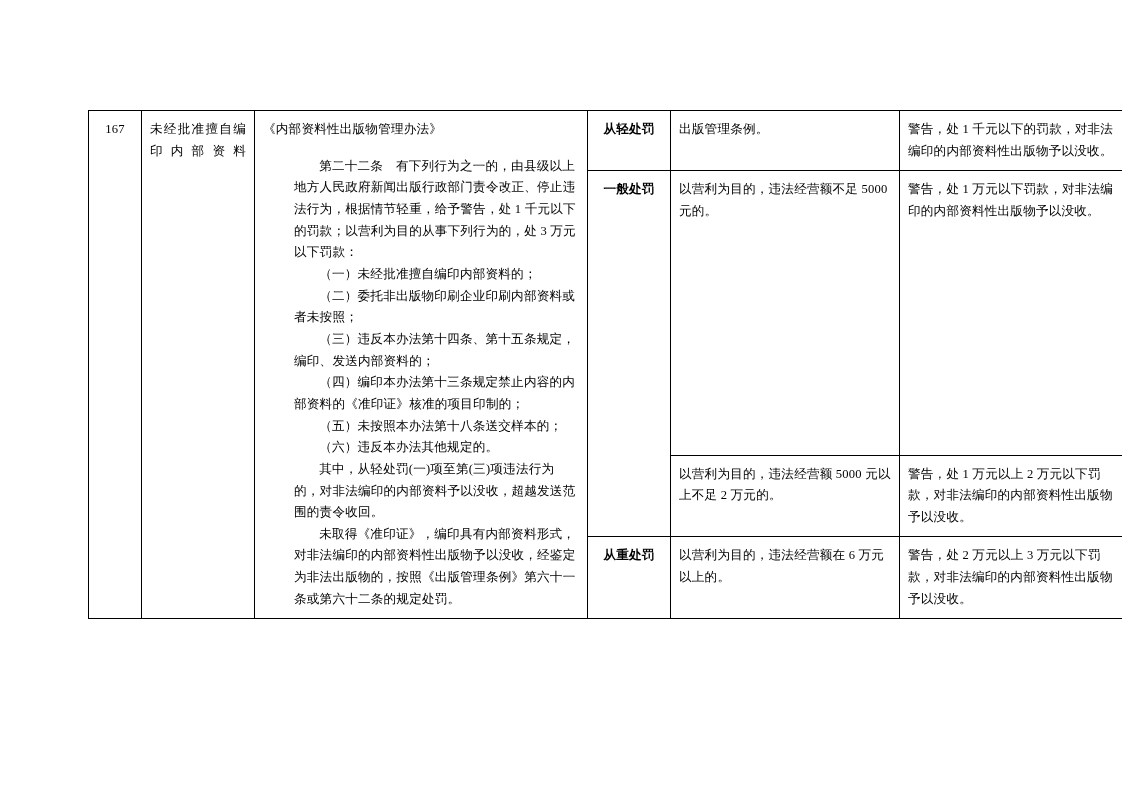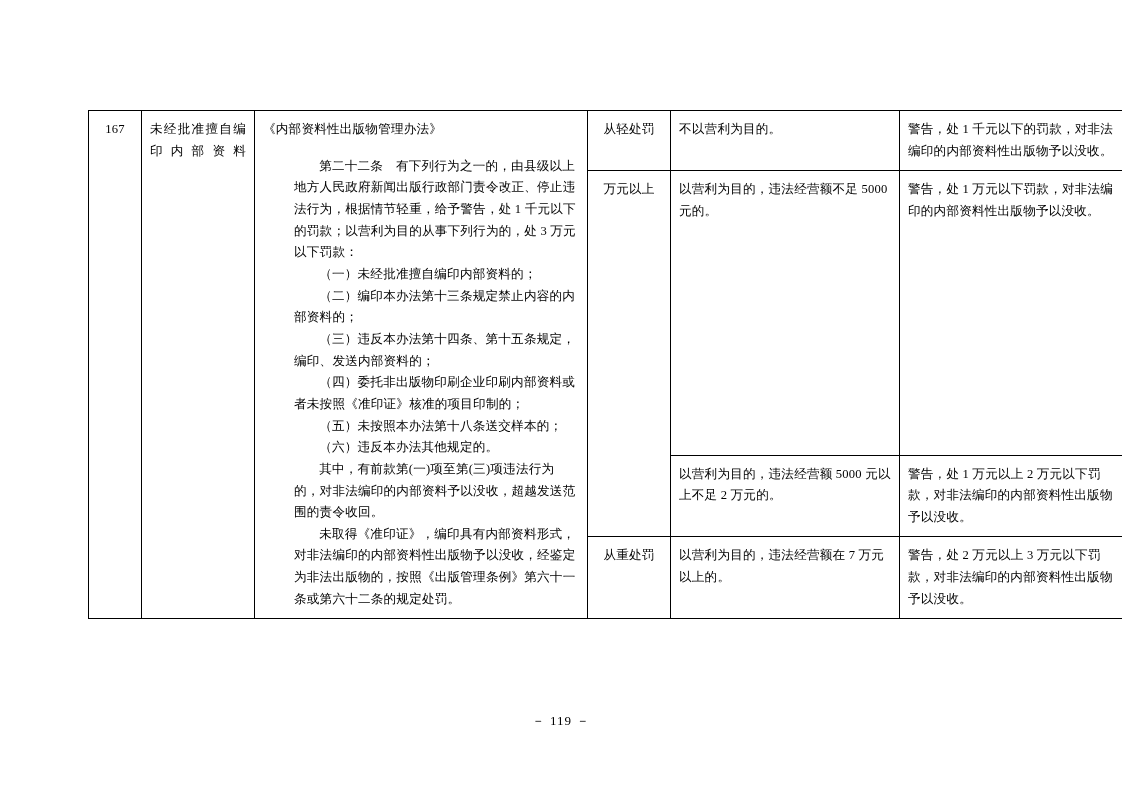--- a/index.html
+++ b/index.html
@@ -57,20 +57,21 @@
   td.col-basis {
     width: 316px;
     padding: 10px 10px 10px 12px;
   }
   td.col-level {
     width: 66px;
     text-align: center;
     vertical-align: middle;
     padding: 6px 2px;
     line-height: 1.75;
+    font-weight: bold;
   }
   td.col-cond {
     width: 212px;
     vertical-align: middle;
     padding: 10px 10px;
     line-height: 1.85;
   }
   td.col-result {
     width: 216px;
     vertical-align: middle;
@@ -107,45 +108,44 @@
   <div class="sheet">
     <table class="doc-table">
       <tbody>
         <tr>
           <td class="col-num" rowspan="4">167</td>
           <td class="col-name" rowspan="4">未经批准擅自编印内部资料</td>
           <td class="col-basis" rowspan="4">
             <p class="basis-line basis-title">《内部资料性出版物管理办法》</p>
             <p class="basis-line indent2">第二十二条　有下列行为之一的，由县级以上地方人民政府新闻出版行政部门责令改正、停止违法行为，根据情节轻重，给予警告，处 1 千元以下的罚款；以营利为目的从事下列行为的，处 3 万元以下罚款：</p>
             <p class="basis-line indent2">（一）未经批准擅自编印内部资料的；</p>
-            <p class="basis-line indent2">（二）编印本办法第十三条规定禁止内容的内部资料的；</p>
+            <p class="basis-line indent2">（二）委托非出版物印刷企业印刷内部资料或者未按照；</p>
             <p class="basis-line indent2">（三）违反本办法第十四条、第十五条规定，编印、发送内部资料的；</p>
-            <p class="basis-line indent2">（四）委托非出版物印刷企业印刷内部资料或者未按照《准印证》核准的项目印制的；</p>
+            <p class="basis-line indent2">（四）编印本办法第十三条规定禁止内容的内部资料的《准印证》核准的项目印制的；</p>
             <p class="basis-line indent2">（五）未按照本办法第十八条送交样本的；</p>
             <p class="basis-line indent2">（六）违反本办法其他规定的。</p>
-            <p class="basis-line indent2">其中，有前款第(一)项至第(三)项违法行为的，对非法编印的内部资料予以没收，超越发送范围的责令收回。</p>
+            <p class="basis-line indent2">其中，从轻处罚(一)项至第(三)项违法行为的，对非法编印的内部资料予以没收，超越发送范围的责令收回。</p>
             <p class="basis-line indent2">未取得《准印证》，编印具有内部资料形式，对非法编印的内部资料性出版物予以没收，经鉴定为非法出版物的，按照《出版管理条例》第六十一条或第六十二条的规定处罚。</p>
           </td>
           <td class="col-level">从轻处罚</td>
-          <td class="col-cond">不以营利为目的。</td>
+          <td class="col-cond">出版管理条例。</td>
           <td class="col-result">警告，处 1 千元以下的罚款，对非法编印的内部资料性出版物予以没收。</td>
         </tr>
         <tr>
-          <td class="col-level" rowspan="2">万元以上</td>
+          <td class="col-level" rowspan="2">一般处罚</td>
           <td class="col-cond">以营利为目的，违法经营额不足 5000 元的。</td>
           <td class="col-result">警告，处 1 万元以下罚款，对非法编印的内部资料性出版物予以没收。</td>
         </tr>
         <tr>
           <td class="col-cond">以营利为目的，违法经营额 5000 元以上不足 2 万元的。</td>
           <td class="col-result">警告，处 1 万元以上 2 万元以下罚款，对非法编印的内部资料性出版物予以没收。</td>
         </tr>
         <tr>
           <td class="col-level">从重处罚</td>
-          <td class="col-cond">以营利为目的，违法经营额在 7 万元以上的。</td>
+          <td class="col-cond">以营利为目的，违法经营额在 6 万元以上的。</td>
           <td class="col-result">警告，处 2 万元以上 3 万元以下罚款，对非法编印的内部资料性出版物予以没收。</td>
         </tr>
       </tbody>
     </table>
   </div>
 
-  <div class="footer">－ 119 －</div>
 
 </div>
 
 </body></html>

